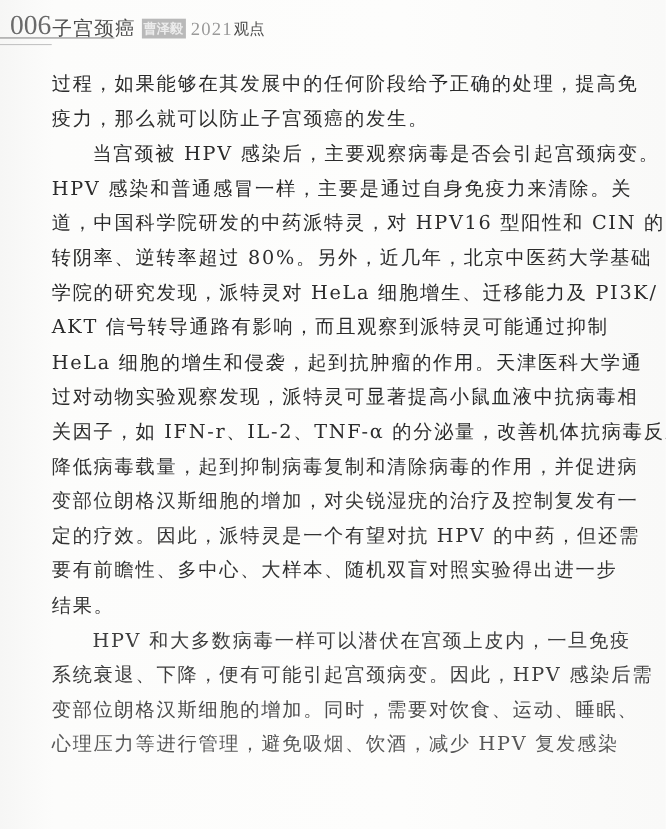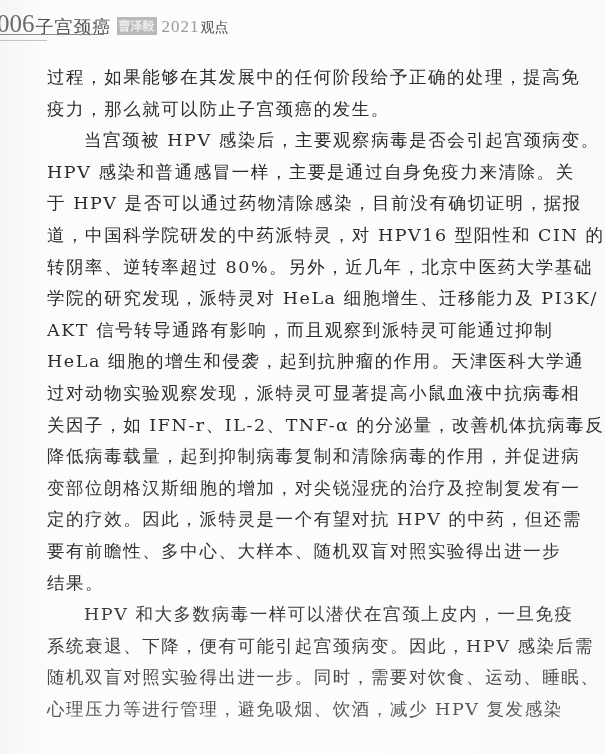--- a/index.html
+++ b/index.html
@@ -17,21 +17,21 @@
   }
   .page {
     position: absolute;
     left: 0; top: 0;
     width: 605px; height: 754px;
     background: linear-gradient(90deg, #f6f6f5 0%, #fcfcfb 8%, #fdfdfc 60%, #f9f9f8 100%);
   }
   
   .header {
     position: absolute;
-    left: 0; top: 8px;
+    left: 12px; top: 8px;
     height: 30px;
     display: flex;
     align-items: flex-end;
     white-space: nowrap;
   }
   .page-number {
     font-family: "Liberation Serif", "DejaVu Serif", serif;
     font-size: 25px;
     color: #6a6a6a;
     letter-spacing: 0px;
@@ -122,32 +122,31 @@
     <span class="edition-suffix">观点</span>
   </div>
   <div class="header-rule"></div>
   <div class="header-rule-2"></div>
 
   <div class="body-text">
     <div class="line">过程，如果能够在其发展中的任何阶段给予正确的处理，提高免</div>
     <div class="line">疫力，那么就可以防止子宫颈癌的发生。</div>
     <div class="line indent">当宫颈被 HPV 感染后，主要观察病毒是否会引起宫颈病变。</div>
     <div class="line">HPV 感染和普通感冒一样，主要是通过自身免疫力来清除。关</div>
-    <div class="line">于 HPV 是否可以通过药物清除感染，目前没有确切证明，据报</div>
     <div class="line">道，中国科学院研发的中药派特灵，对 HPV16 型阳性和 CIN 的</div>
     <div class="line">转阴率、逆转率超过 80%。另外，近几年，北京中医药大学基础</div>
     <div class="line">学院的研究发现，派特灵对 HeLa 细胞增生、迁移能力及 PI3K/</div>
     <div class="line">AKT 信号转导通路有影响，而且观察到派特灵可能通过抑制</div>
     <div class="line">HeLa 细胞的增生和侵袭，起到抗肿瘤的作用。天津医科大学通</div>
     <div class="line">过对动物实验观察发现，派特灵可显著提高小鼠血液中抗病毒相</div>
     <div class="line">关因子，如 IFN-r、IL-2、TNF-α 的分泌量，改善机体抗病毒反应，</div>
     <div class="line fade1">降低病毒载量，起到抑制病毒复制和清除病毒的作用，并促进病</div>
     <div class="line fade1">变部位朗格汉斯细胞的增加，对尖锐湿疣的治疗及控制复发有一</div>
     <div class="line fade1">定的疗效。因此，派特灵是一个有望对抗 HPV 的中药，但还需</div>
     <div class="line fade1">要有前瞻性、多中心、大样本、随机双盲对照实验得出进一步</div>
     <div class="line fade1">结果。</div>
     <div class="line indent fade2">HPV 和大多数病毒一样可以潜伏在宫颈上皮内，一旦免疫</div>
     <div class="line fade2">系统衰退、下降，便有可能引起宫颈病变。因此，HPV 感染后需</div>
-    <div class="line fade3">随机双盲对照实验得出进一步。同时，需要对饮食、运动、睡眠、</div>
+    <div class="line fade3">变部位朗格汉斯细胞的增加。同时，需要对饮食、运动、睡眠、</div>
     <div class="line fade4">心理压力等进行管理，避免吸烟、饮酒，减少 HPV 复发感染</div>
   </div>
 
 </div>
 
 </body></html>

